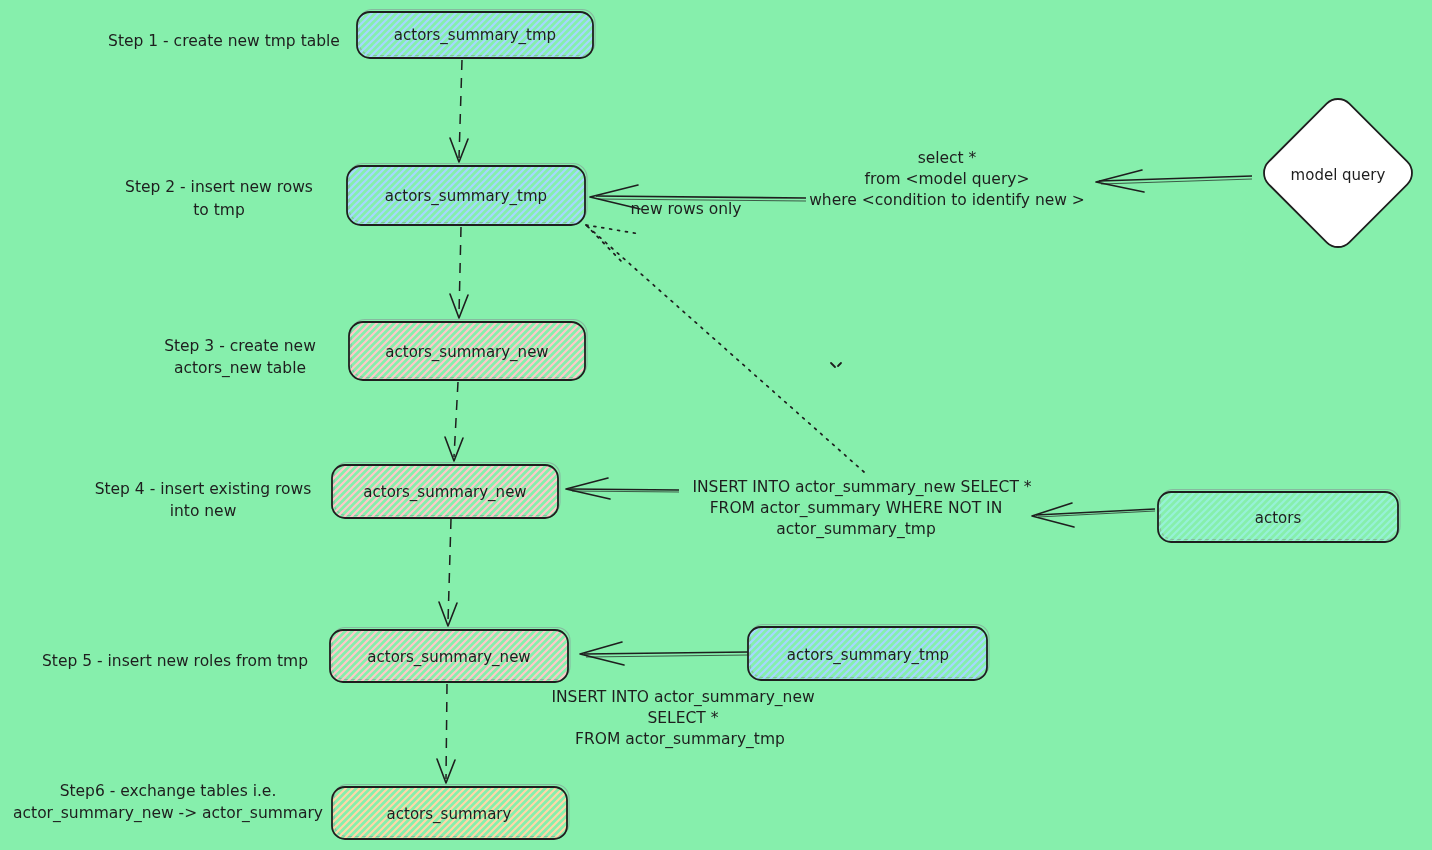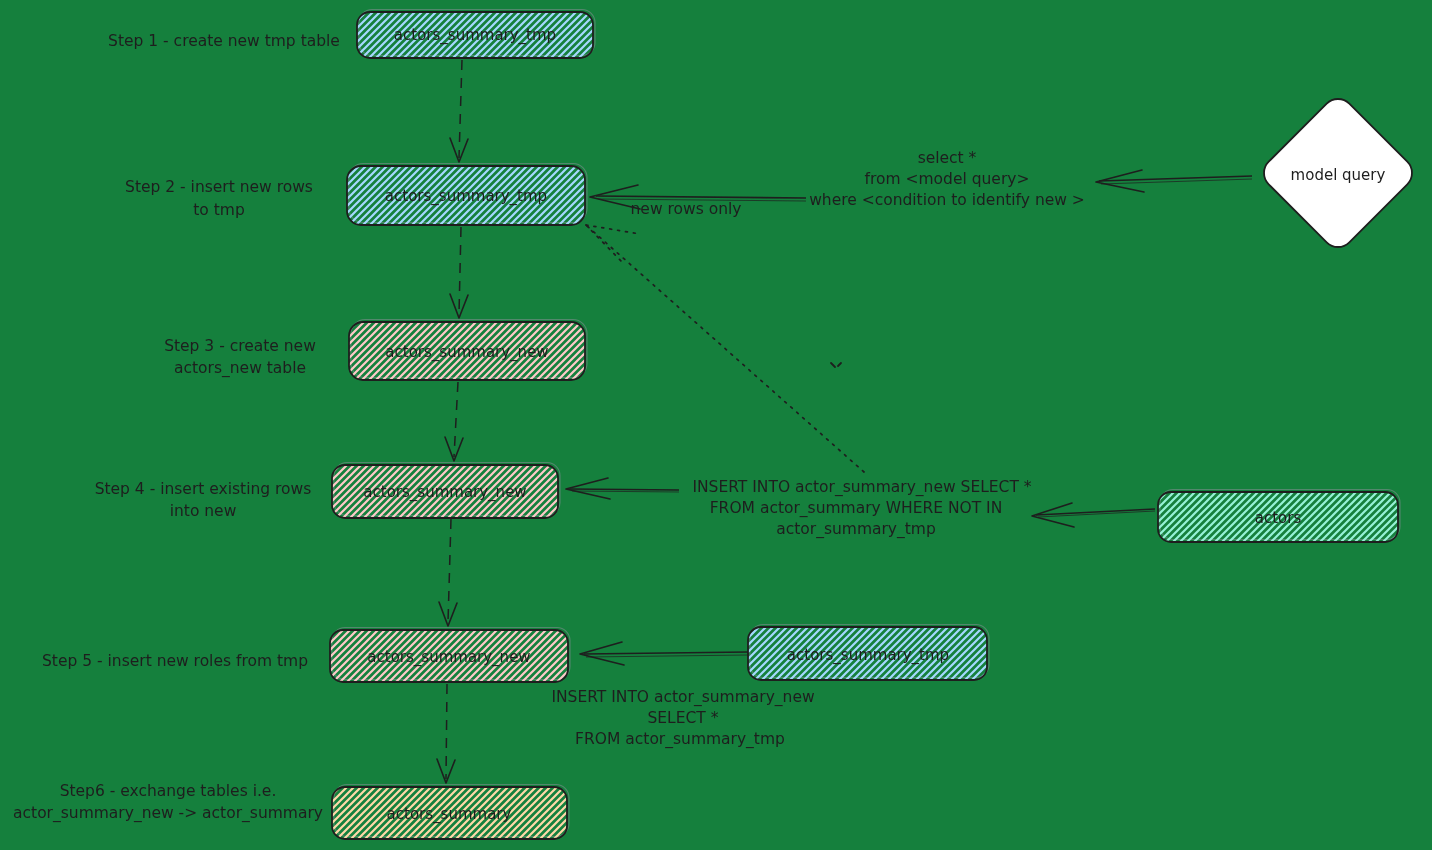--- a/index.html
+++ b/index.html
@@ -1,16 +1,16 @@
 <!DOCTYPE html>
 <html><head>
 <meta charset="utf-8">
 <style>
   html,body{margin:0;padding:0;background:#ffffff;}
-  .canvas-wrap{width:1432px;height:850px;overflow:hidden;background:#15803d;}
+  .canvas-wrap{width:1432px;height:850px;overflow:hidden;background:#86efac;}
   text{font-family:"DejaVu Sans","Liberation Sans",sans-serif;fill:#1e1e1e;}
   .lbl{font-size:15.5px;text-anchor:middle;}
   .node-txt{font-size:15px;text-anchor:middle;}
   .sql{font-size:15.5px;text-anchor:middle;}
   .hand{font-size:15.5px;text-anchor:middle;}
   .shape{stroke-width:1.8;stroke-linejoin:round;}
   .echo{fill:none;stroke:#868e96;stroke-width:1.1;opacity:.55;}
   .edge{stroke:#1e1e1e;stroke-width:1.6;fill:none;}
   .edge2{stroke:#1e1e1e;stroke-width:.9;fill:none;opacity:.8;}
   .dash{stroke-dasharray:10 8;stroke-width:1.5;}

